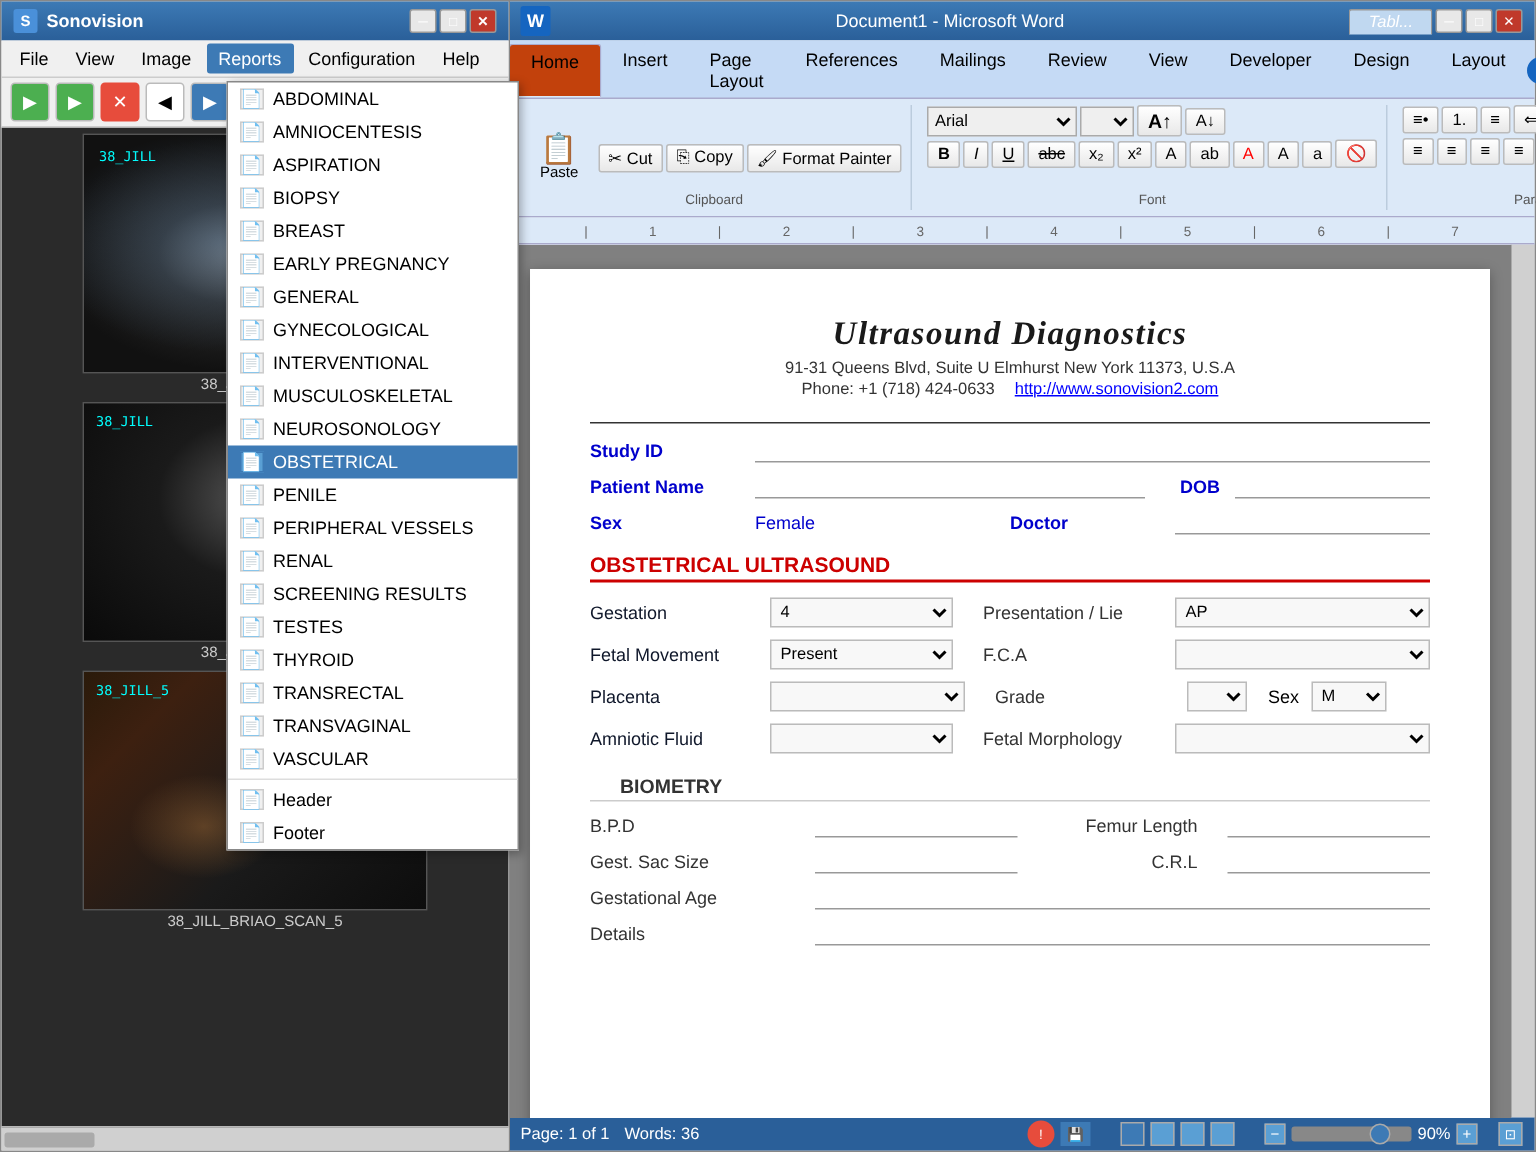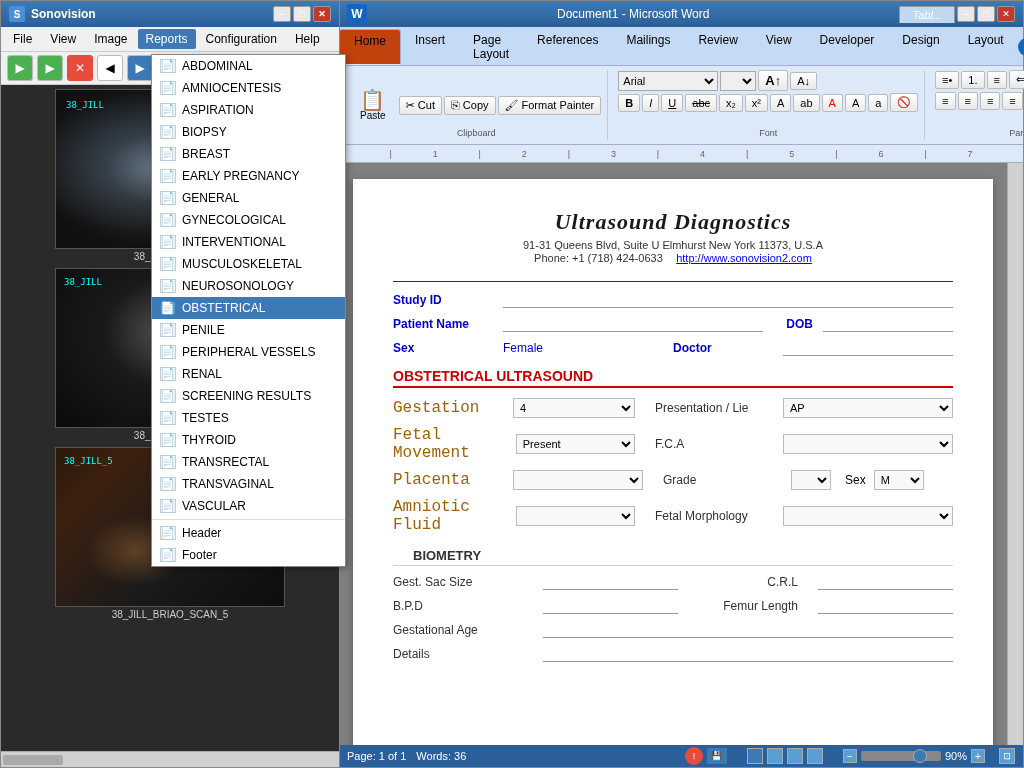--- a/index.html
+++ b/index.html
@@ -86,21 +86,21 @@
 
     .form-row { display: flex; align-items: center; margin-bottom: 8px; gap: 10px; }
     .form-label { color: #0000cc; font-weight: bold; font-size: 12px; min-width: 100px; }
     .form-value { font-size: 12px; color: #333; }
     .form-field-line { border-bottom: 1px solid #999; flex: 1; min-width: 80px; height: 16px; }
 
     .section-title { color: #cc0000; font-weight: bold; font-size: 14px; margin: 12px 0 10px 0; border-bottom: 2px solid #cc0000; padding-bottom: 2px; }
 
     .us-form { width: 100%; }
     .us-row { display: flex; align-items: center; margin-bottom: 8px; }
-    .us-label { font-size: 16px; color: #a16207; min-width: 120px; font-family: Liberation Mono, monospace; }
+    .us-label { font-size: 12px; color: #0f172a; min-width: 120px; }
     .us-select { border: 1px solid #bbb; background: #f8f8f8; font-size: 11px; height: 20px; padding: 0 2px; }
     .us-select-sm { width: 130px; }
     .us-select-lg { width: 170px; }
     .us-select-xs { width: 50px; }
     .us-field-right { margin-left: 20px; display: flex; align-items: center; gap: 8px; }
     .us-field-label { font-size: 12px; color: #333; min-width: 120px; }
 
     .bio-section { margin-top: 14px; }
     .bio-title { font-weight: bold; font-size: 13px; border-bottom: 1px solid #ccc; margin-bottom: 8px; padding-bottom: 2px; color: #333; padding-left: 20px; }
     .bio-row { display: flex; align-items: center; margin-bottom: 8px; gap: 20px; }
@@ -499,30 +499,30 @@
                   <option></option>
                 </select>
               </div>
             </div>
           </div>
 
           <div class="bio-section">
             <div class="bio-title">BIOMETRY</div>
 
             <div class="bio-row">
+              <span class="bio-label">B.P.D</span>
+              <div class="bio-field" style="flex:1;"></div>
+              <span class="bio-label" style="min-width:80px;text-align:right;margin-left:20px;">Femur Length</span>
+              <div class="bio-field" style="flex:1;"></div>
+            </div>
+
+            <div class="bio-row">
               <span class="bio-label">Gest. Sac Size</span>
               <div class="bio-field" style="flex:1;"></div>
               <span class="bio-label" style="min-width:80px;text-align:right;margin-left:20px;">C.R.L</span>
-              <div class="bio-field" style="flex:1;"></div>
-            </div>
-
-            <div class="bio-row">
-              <span class="bio-label">B.P.D</span>
-              <div class="bio-field" style="flex:1;"></div>
-              <span class="bio-label" style="min-width:80px;text-align:right;margin-left:20px;">Femur Length</span>
               <div class="bio-field" style="flex:1;"></div>
             </div>
 
             <div class="bio-row">
               <span class="bio-label">Gestational Age</span>
               <div class="bio-field" style="flex:1;"></div>
             </div>
 
             <div class="bio-row">
               <span class="bio-label">Details</span>

